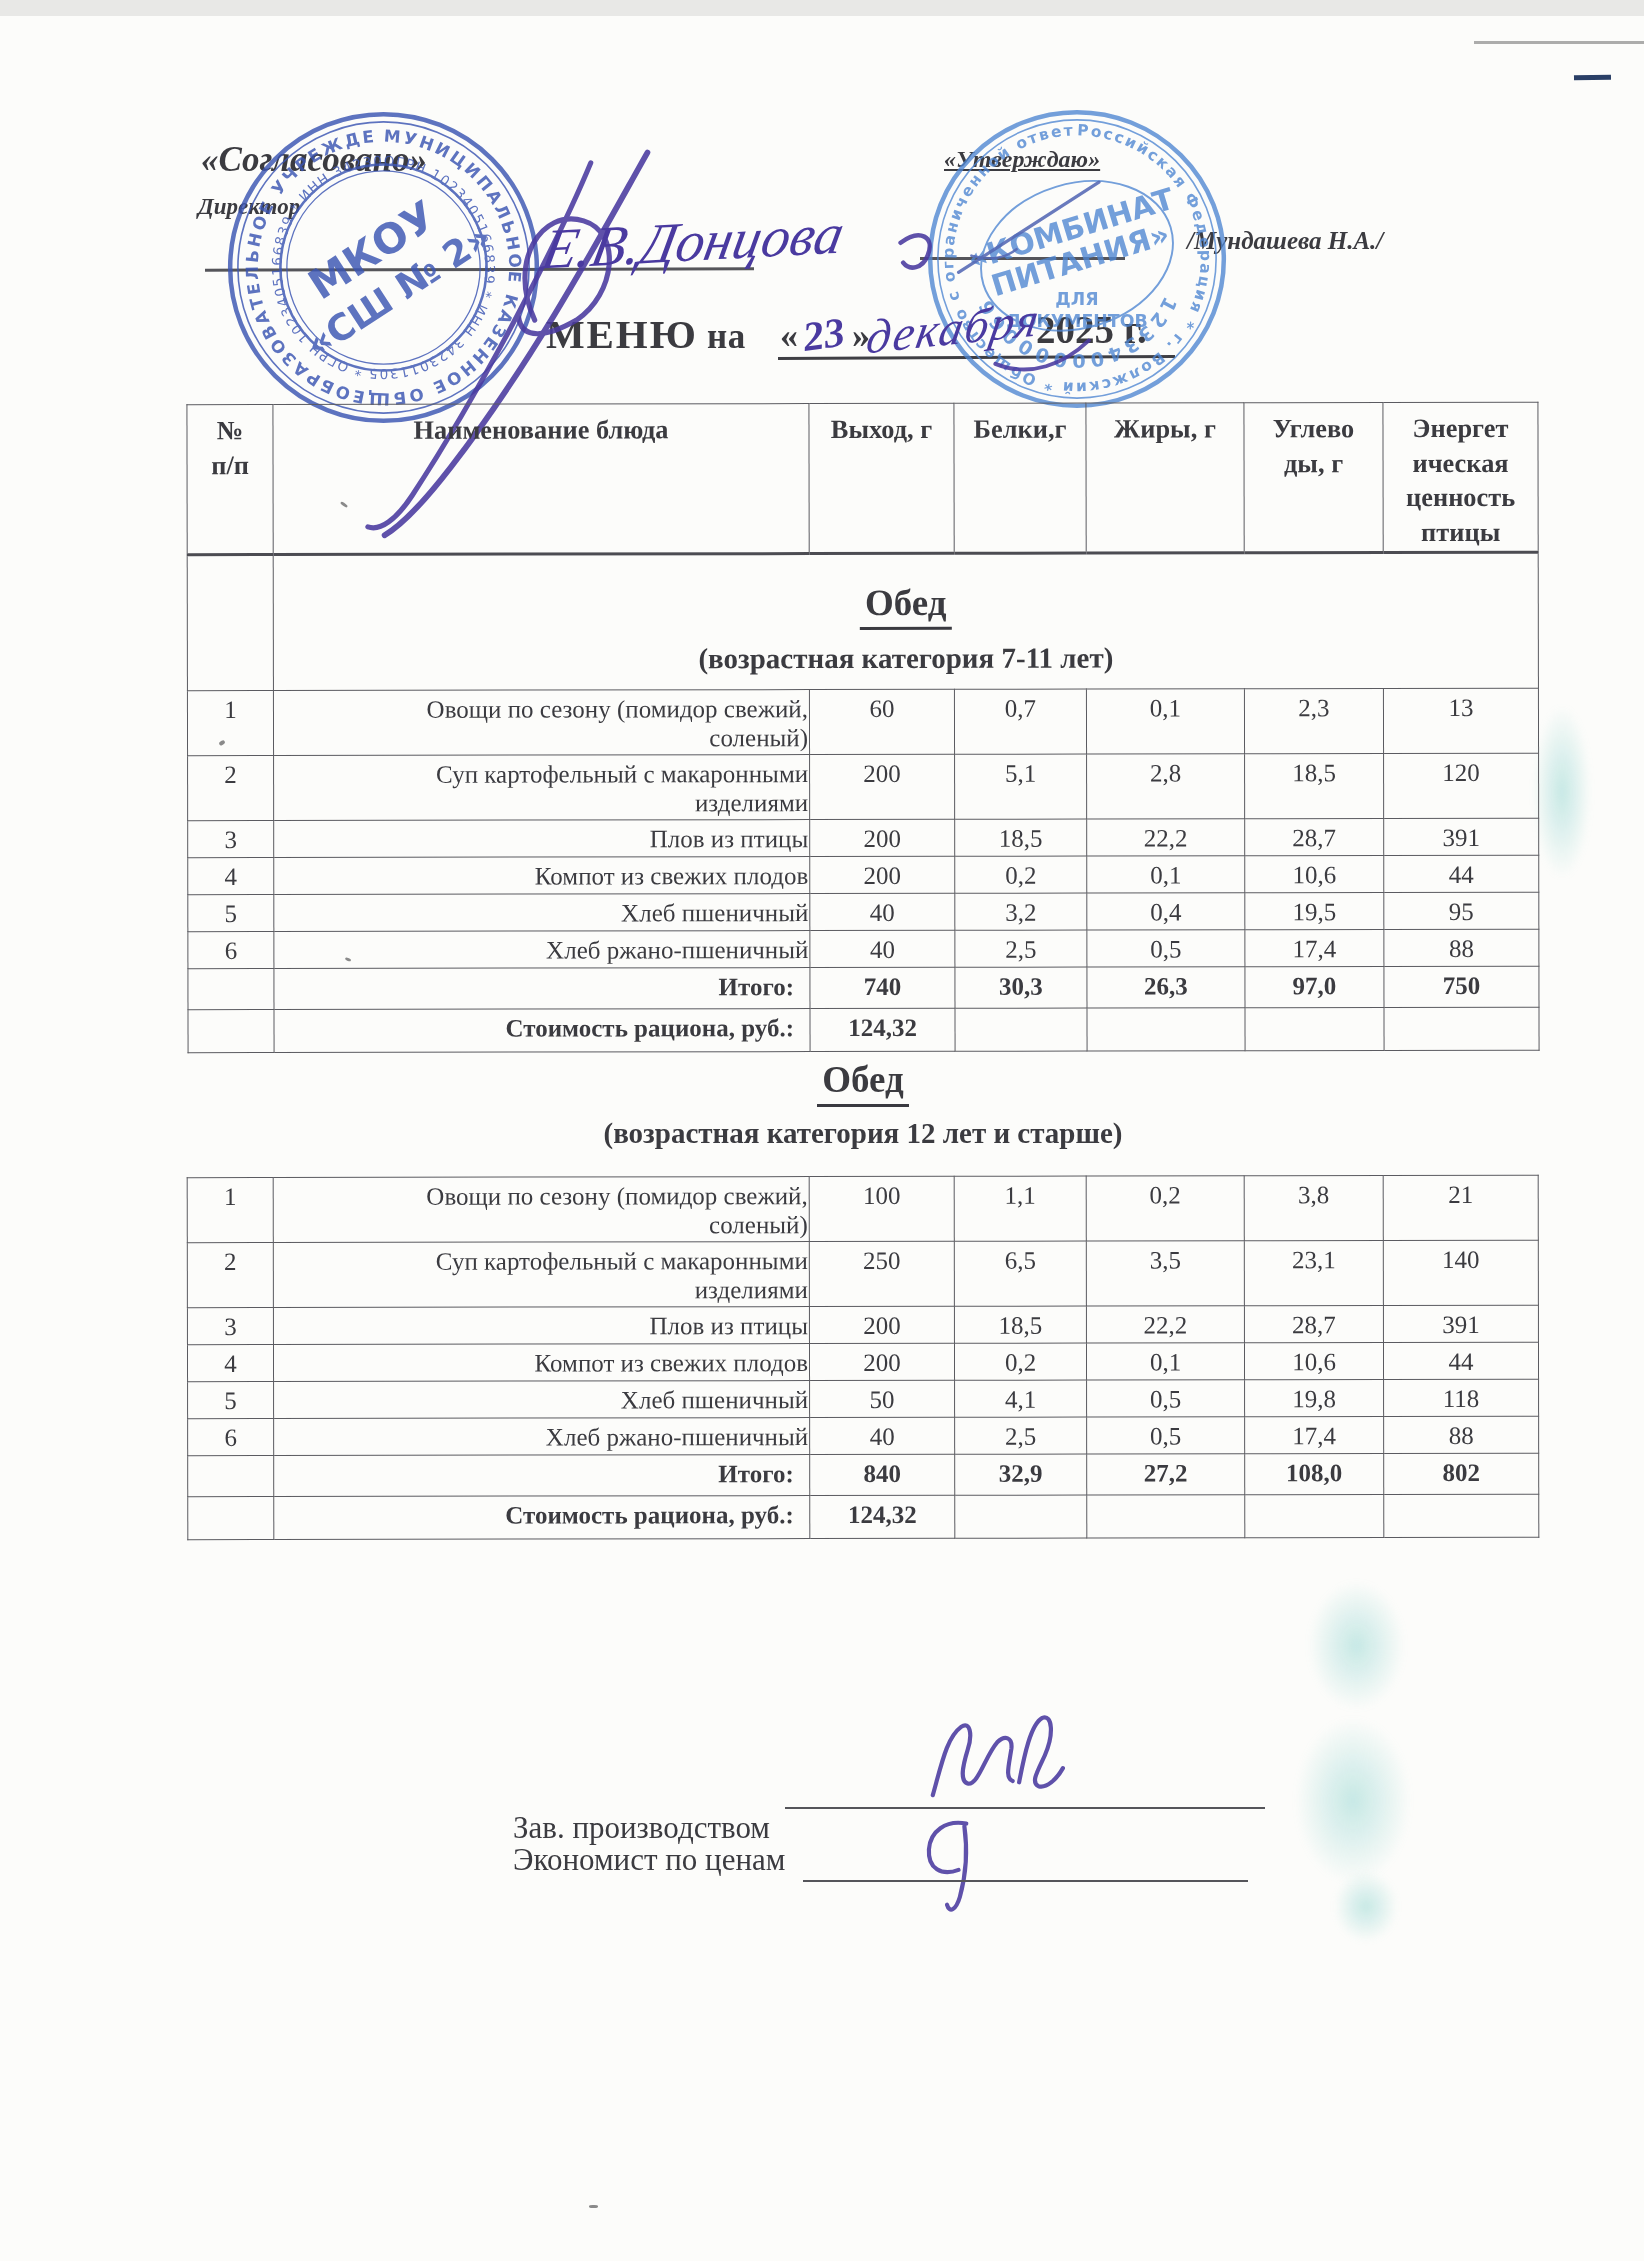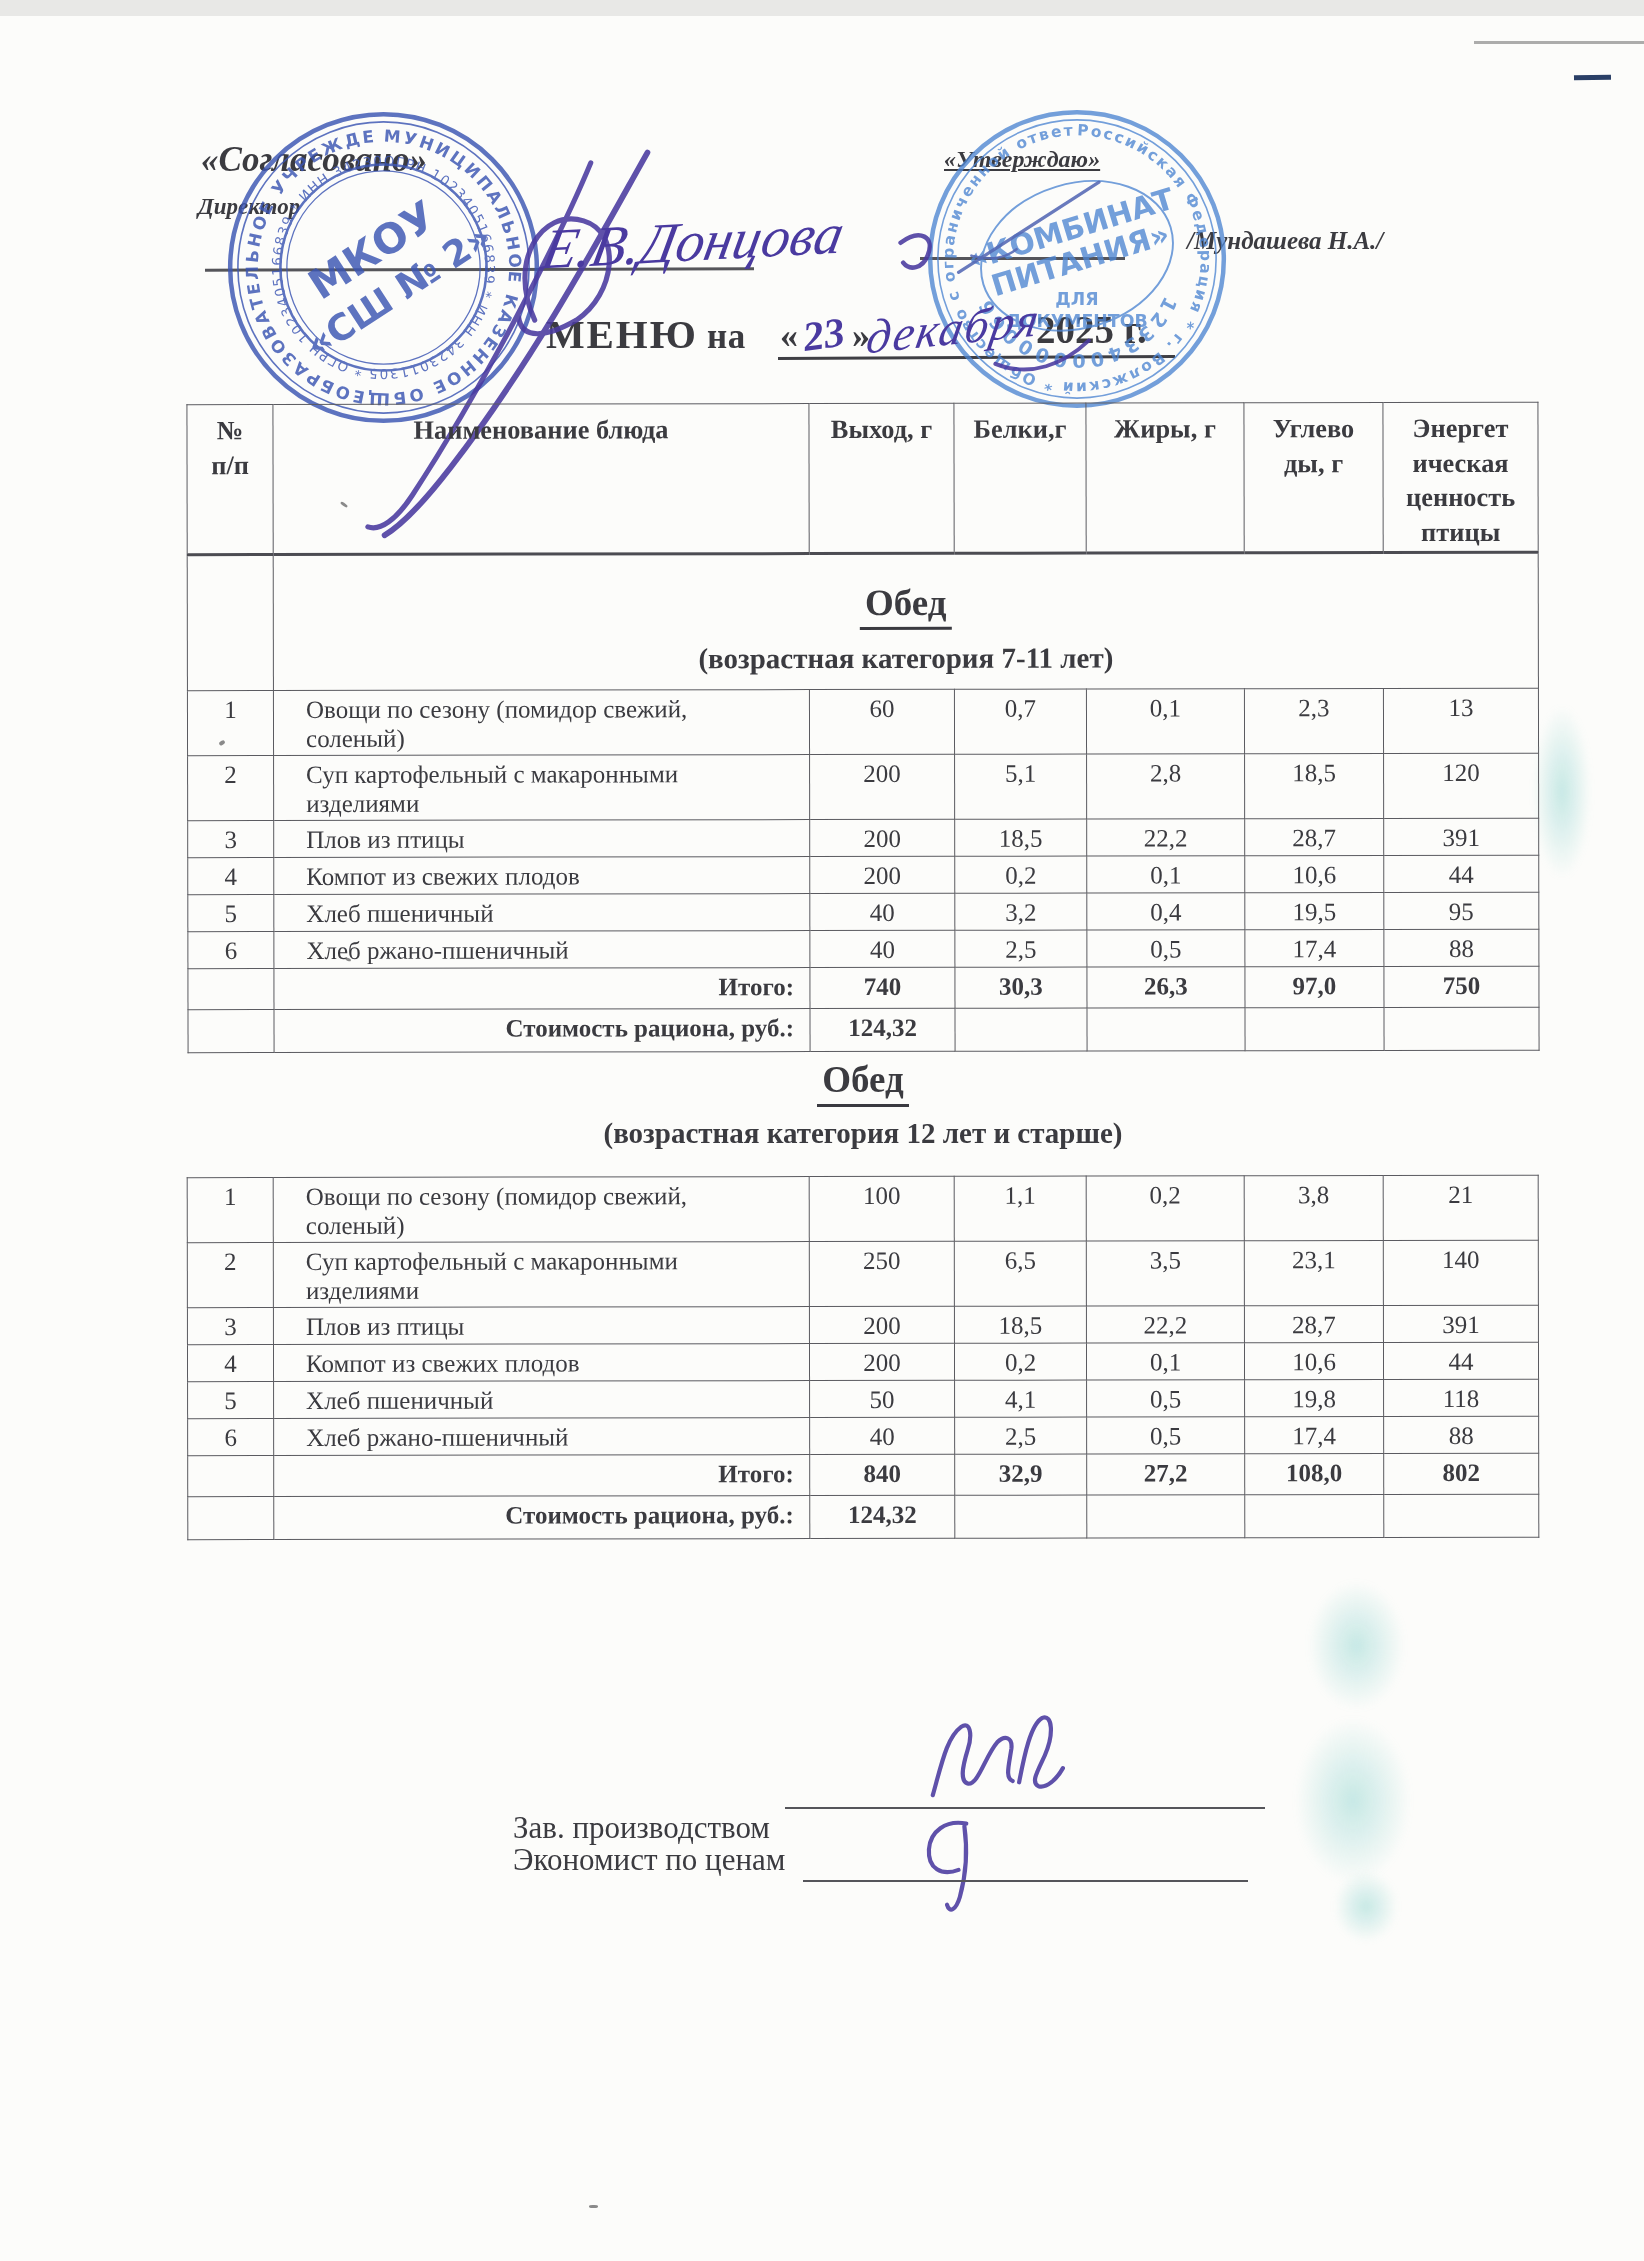--- a/index.html
+++ b/index.html
@@ -36,21 +36,21 @@
   table.menu{position:absolute;border-collapse:collapse;table-layout:fixed;width:1352px;
     border:1.9px solid #4a4a50;transform:rotate(-0.1deg);}
   table.menu td,table.menu th{border:1.3px solid #5b5b60;overflow:hidden;}
   table.menu tr{border-top:1.9px solid #535358;}
   th{font-weight:bold;font-size:26.4px;vertical-align:top;padding-top:7.7px;line-height:1.32;
      white-space:pre-line;text-align:center;}
   tr.hdr{height:120px;}
   tr.hdr th{border-bottom:3.2px solid #4c4c52;}
   td{font-size:25px;vertical-align:top;padding-top:3.9px;line-height:1.18;}
   .c-num{text-align:center;}
-  .c-name{text-align:left;padding-left:32px;white-space:pre-line;}
+  .c-name{text-align:right;padding-left:32px;white-space:pre-line;}
   .c-val{text-align:center;}
   .h2l{height:61px;}
   .h1l{height:37px;}
   .section-row td{height:129px;}
   .sec-wrap{text-align:center;padding-top:22px;}
   .sec-title{font-size:37px;font-weight:bold;}
   .sec-title .u{display:inline-block;border-bottom:3.2px solid #3a3a40;padding:0 5.2px 2.6px;}
   .sec-sub{font-size:29px;font-weight:bold;margin-top:10.3px;}
   .row-total{height:41px;}
   .row-cost{height:43px;}

